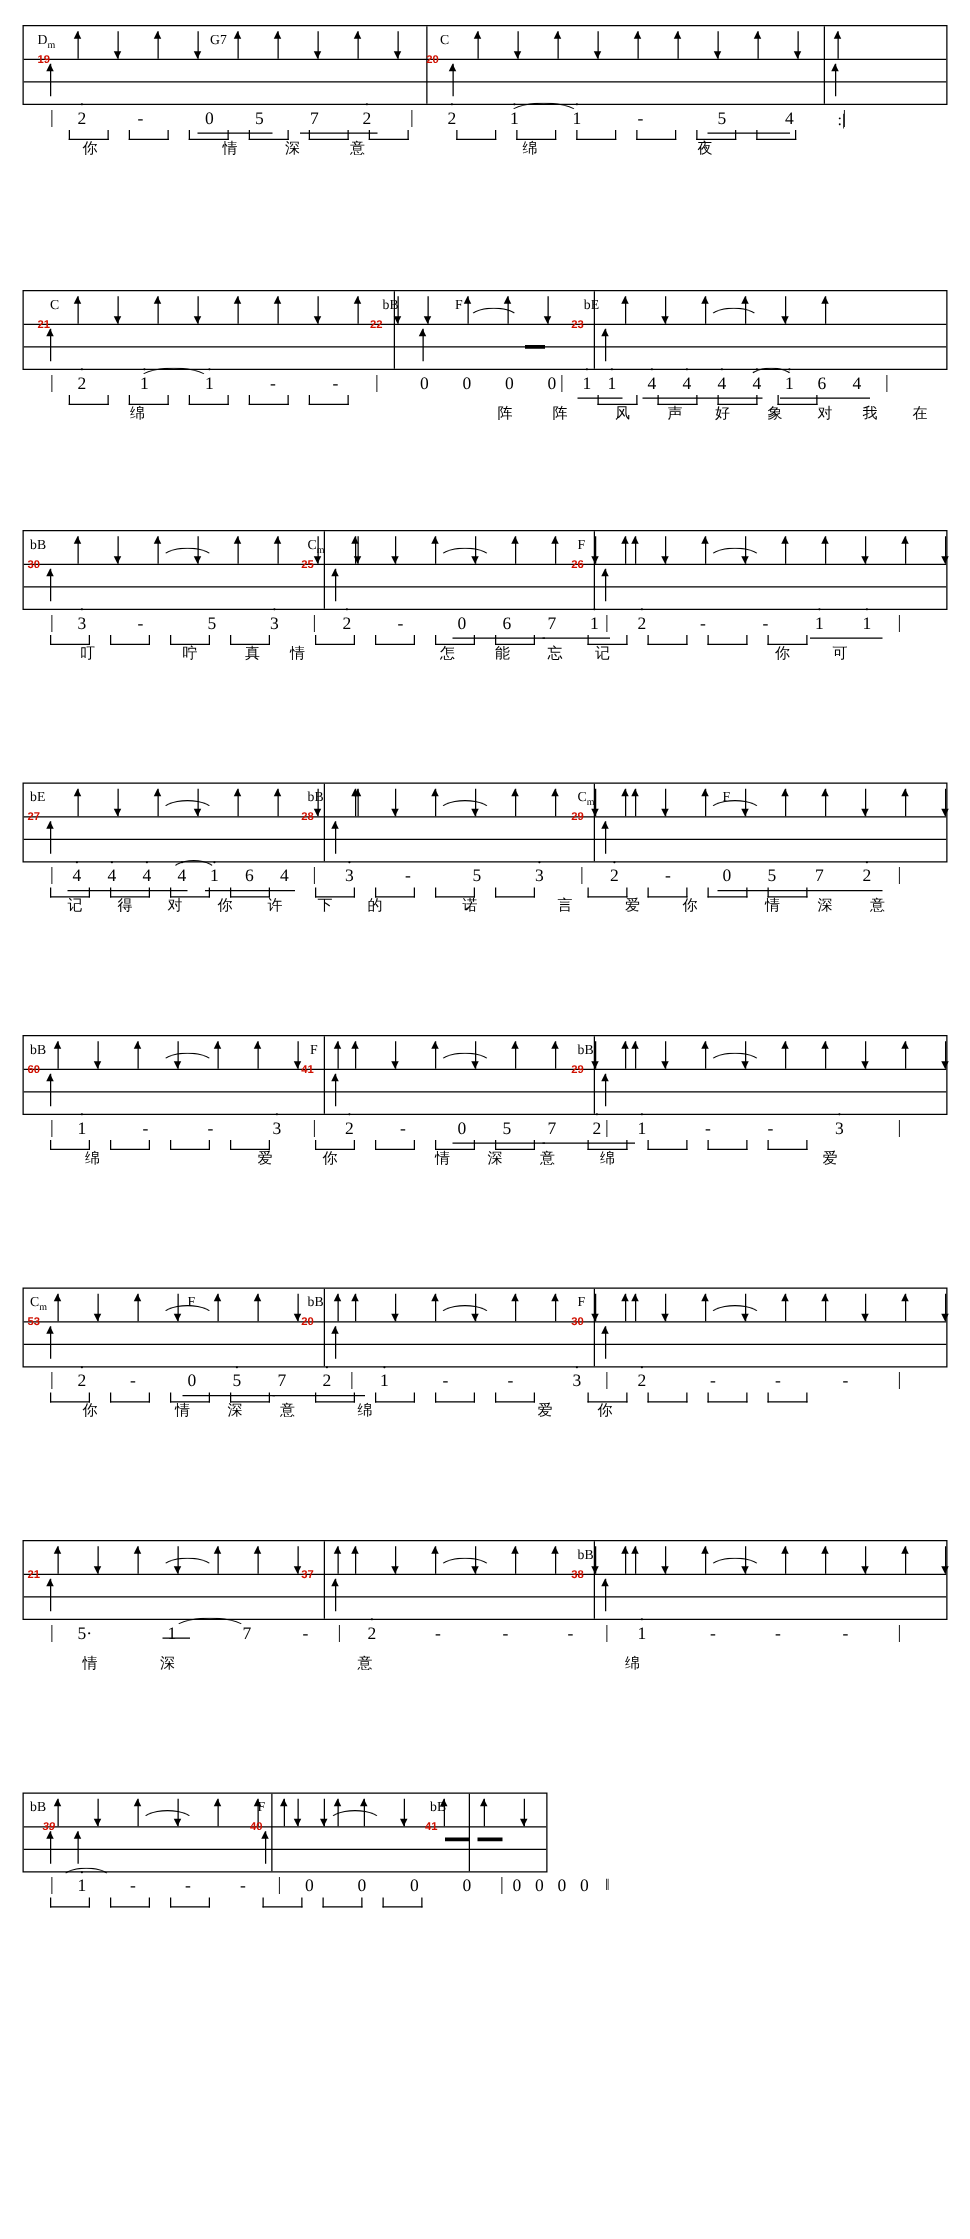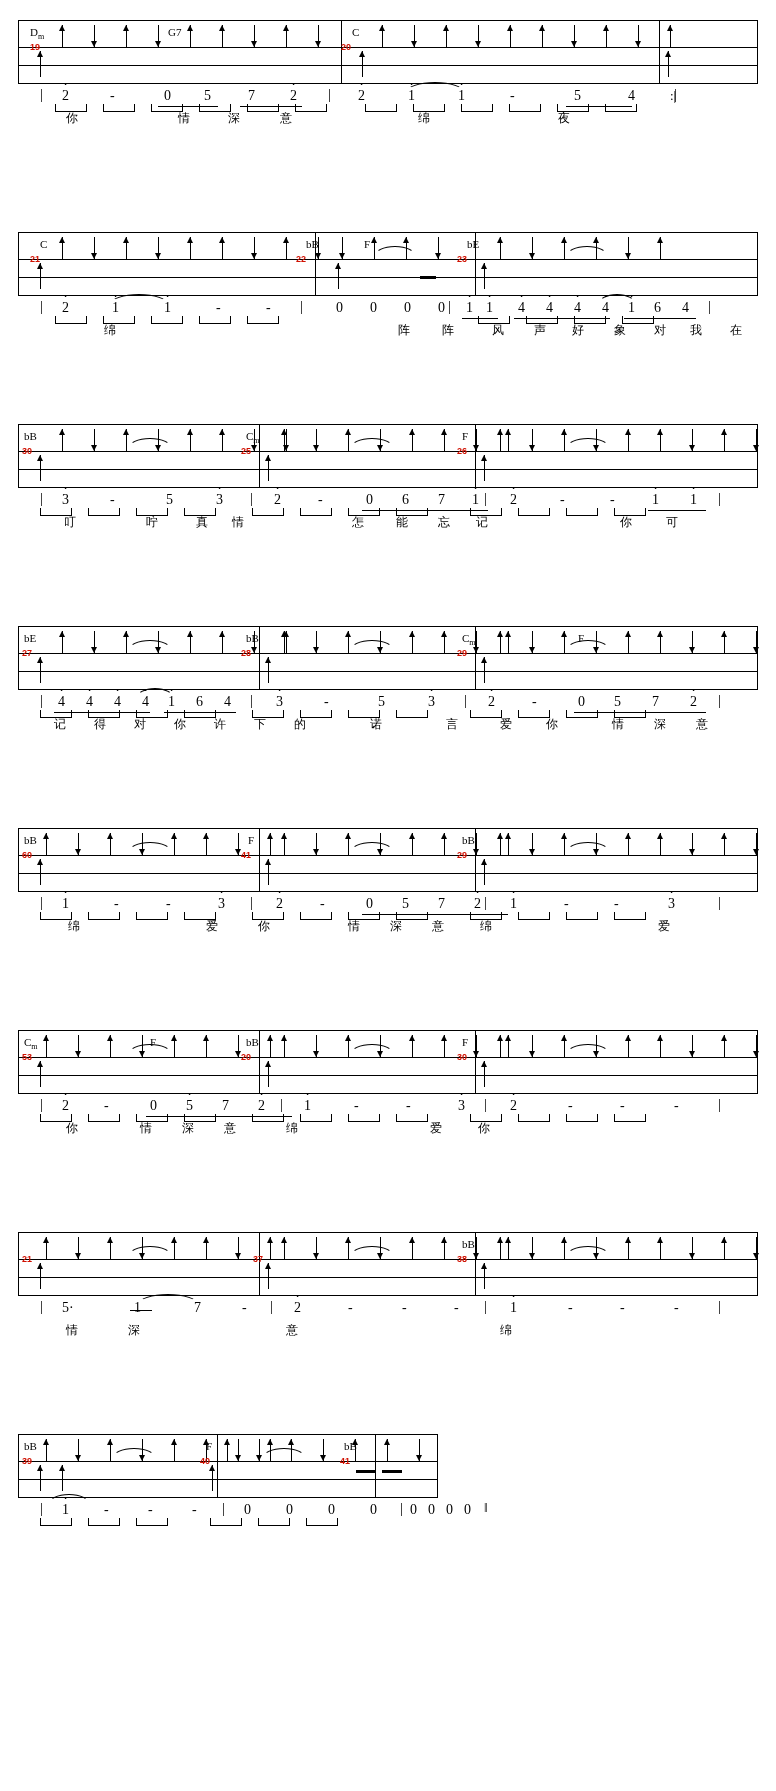--- a/index.html
+++ b/index.html
@@ -1194,21 +1194,21 @@
           <div class="shaft"></div>
           <div class="head"></div>
         </div>
         <div class="longup" style="left: 462px; top: 30px; height: 26px;">
           <div class="shaft"></div>
           <div class="head"></div>
         </div>
       </div>
       <div style="position: absolute; left: 0px; top: 0px; width: 776px; height: 1px;">
         <div class="measnum" style="left: 22px; top: 22px; position: absolute;">21</div>
-        <div class="measnum" style="left: 253px; top: 22px; position: absolute;">37</div>
+        <div class="measnum" style="left: 241px; top: 22px; position: absolute;">37</div>
         <div class="measnum" style="left: 457px; top: 22px; position: absolute;">38</div>
         <div class="chord" style="left: 462px; top: 6px; position: absolute;">bB</div>
         <div class="slur" style="left: 128px; top: 14px; width: 42px; position: absolute;"></div>
         <div class="slur" style="left: 350px; top: 14px; width: 42px; position: absolute;"></div>
         <div class="slur" style="left: 566px; top: 14px; width: 42px; position: absolute;"></div>
       </div>
       <div class="numrow" style="height: 26px;">
         <div class="bar" style="left: 22px; top: 2px;">|</div>
         <div class="bar" style="left: 252px; top: 2px;">|</div>
         <div class="bar" style="left: 466px; top: 2px;">|</div>
@@ -1308,21 +1308,21 @@
         <div class="longup" style="left: 190px; top: 30px; height: 26px;">
           <div class="shaft"></div>
           <div class="head"></div>
         </div>
         <div class="longup" style="left: 40px; top: 30px; height: 26px;">
           <div class="shaft"></div>
           <div class="head"></div>
         </div>
       </div>
       <div style="position: absolute; left: 0px; top: 0px; width: 776px; height: 1px;">
-        <div class="measnum" style="left: 22px; top: 22px; position: absolute;">39</div>
+        <div class="measnum" style="left: 34px; top: 22px; position: absolute; font-style: italic;">39</div>
         <div class="chord" style="left: 24px; top: 6px; position: absolute;">bB</div>
         <div class="measnum" style="left: 200px; top: 22px; position: absolute;">40</div>
         <div class="chord" style="left: 206px; top: 6px; position: absolute;">F</div>
         <div class="measnum" style="left: 340px; top: 22px; position: absolute;">41</div>
         <div class="chord" style="left: 344px; top: 6px; position: absolute;">bB</div>
         <div class="beam" style="left: 40px; top: 84px; width: 30px; position: absolute;"></div>
         <div class="beam" style="left: 88px; top: 84px; width: 30px; position: absolute;"></div>
         <div class="beam" style="left: 136px; top: 84px; width: 30px; position: absolute;"></div>
         <div class="beam" style="left: 210px; top: 84px; width: 30px; position: absolute;"></div>
         <div class="beam" style="left: 258px; top: 84px; width: 30px; position: absolute;"></div>

